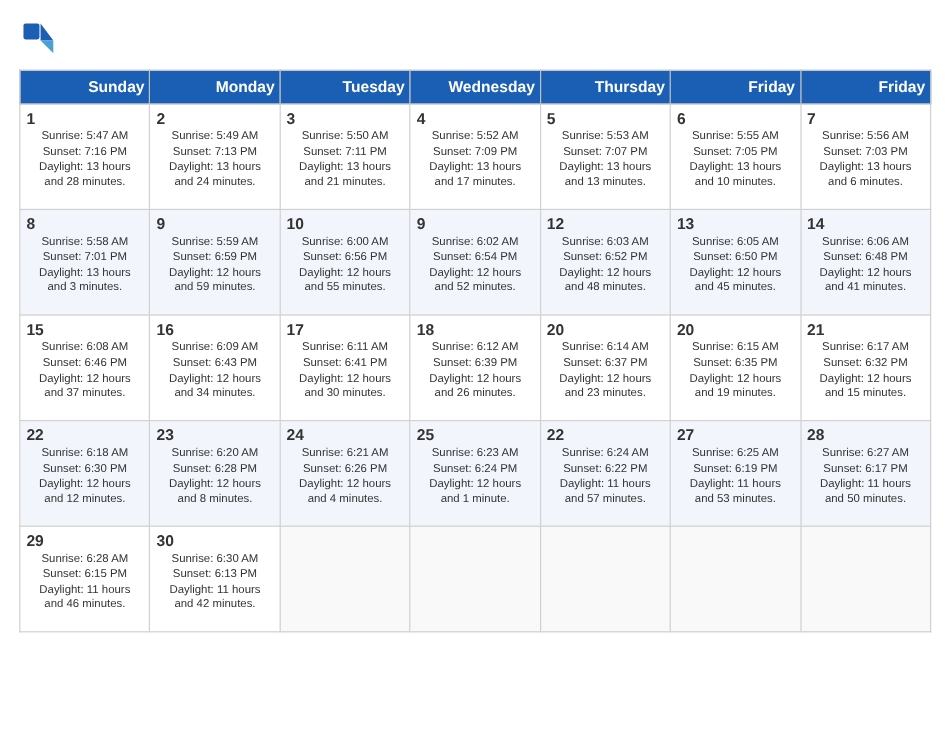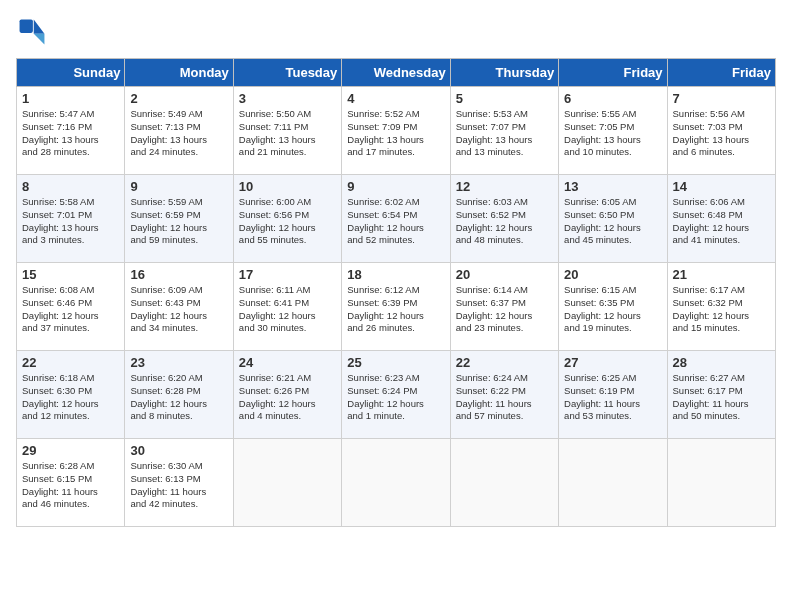--- a/index.html
+++ b/index.html
@@ -66,20 +66,21 @@
     .day-num {
       font-size: 13px;
       font-weight: bold;
       display: block;
       margin-bottom: 2px;
     }
     .cell-text {
       font-size: 9.5px;
       line-height: 1.35;
       color: #333;
+      text-align: center;
     }
     td.empty {
       background: #f9f9f9;
     }
   </style>
 </head>
 <body>
 
 <div class="header">
   <div class="logo">

